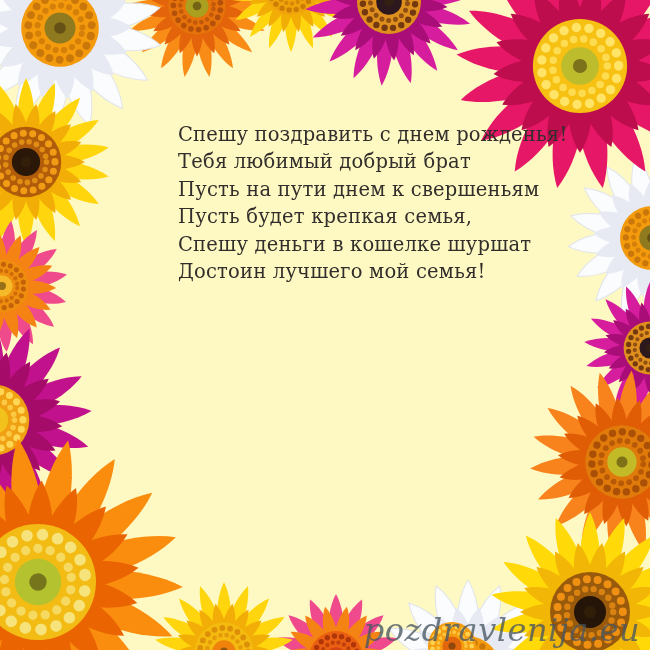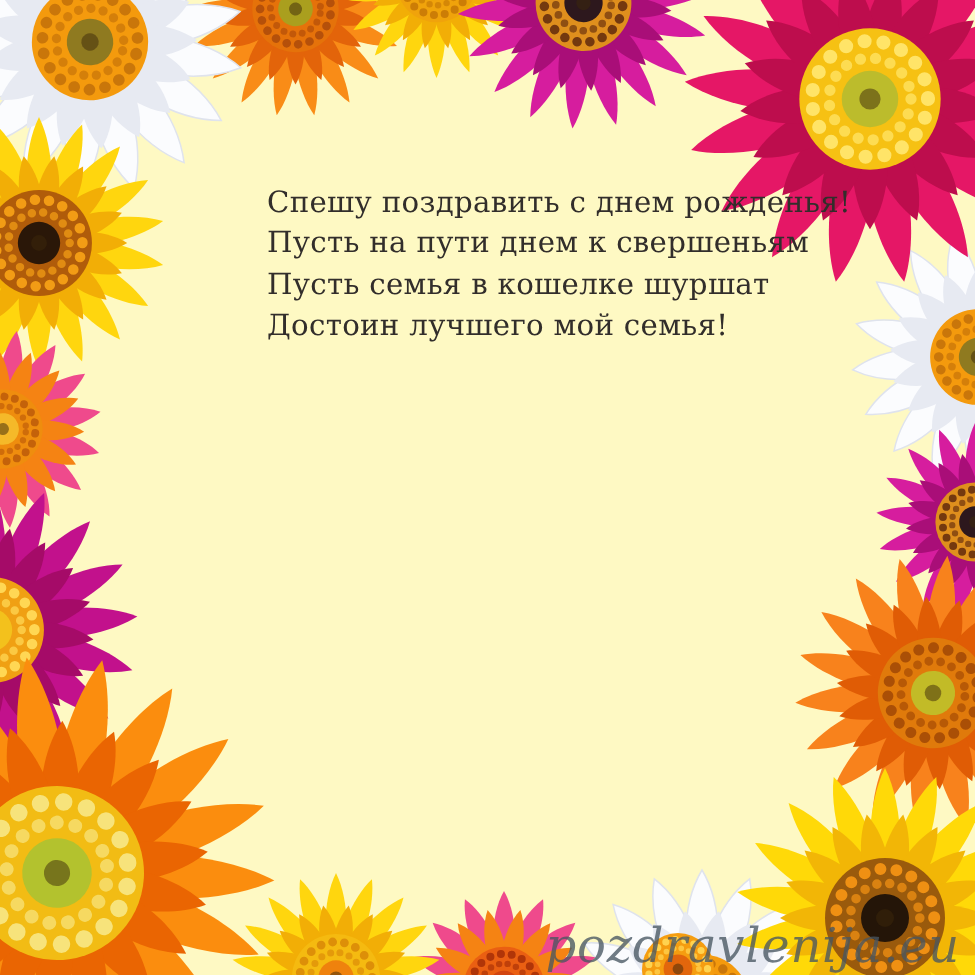--- a/index.html
+++ b/index.html
@@ -707,19 +707,21 @@
         <circle r="29.4" fill="#f5ba10"></circle>
         <circle r="24.107999999999997" fill="none" stroke="#dd8f08" stroke-width="5.88" stroke-dasharray="0 7.938000000000001" stroke-linecap="round"></circle>
         <circle r="17.052" fill="none" stroke="#dd8f08" stroke-width="4.704" stroke-dasharray="0 6.3504000000000005" stroke-linecap="round" opacity="0.75"></circle>
         <circle r="11.76" fill="#ef820d"></circle>
         <circle r="4.409999999999999" fill="rgba(60,40,10,0.5)"></circle>
       </g>
     </svg>
 
   <div class="poem">
     <div>Спешу поздравить с днем рожденья!</div>
+    <div>Тебя любимый добрый брат</div>
     <div>Пусть на пути днем к свершеньям</div>
-    <div>Пусть семья в кошелке шуршат</div>
+    <div>Пусть будет крепкая семья,</div>
+    <div>Спешу деньги в кошелке шуршат</div>
     <div>Достоин лучшего мой семья!</div>
   </div>
 
   <div class="watermark">pozdravlenija.eu</div>
 </div>
 
 </body></html>

